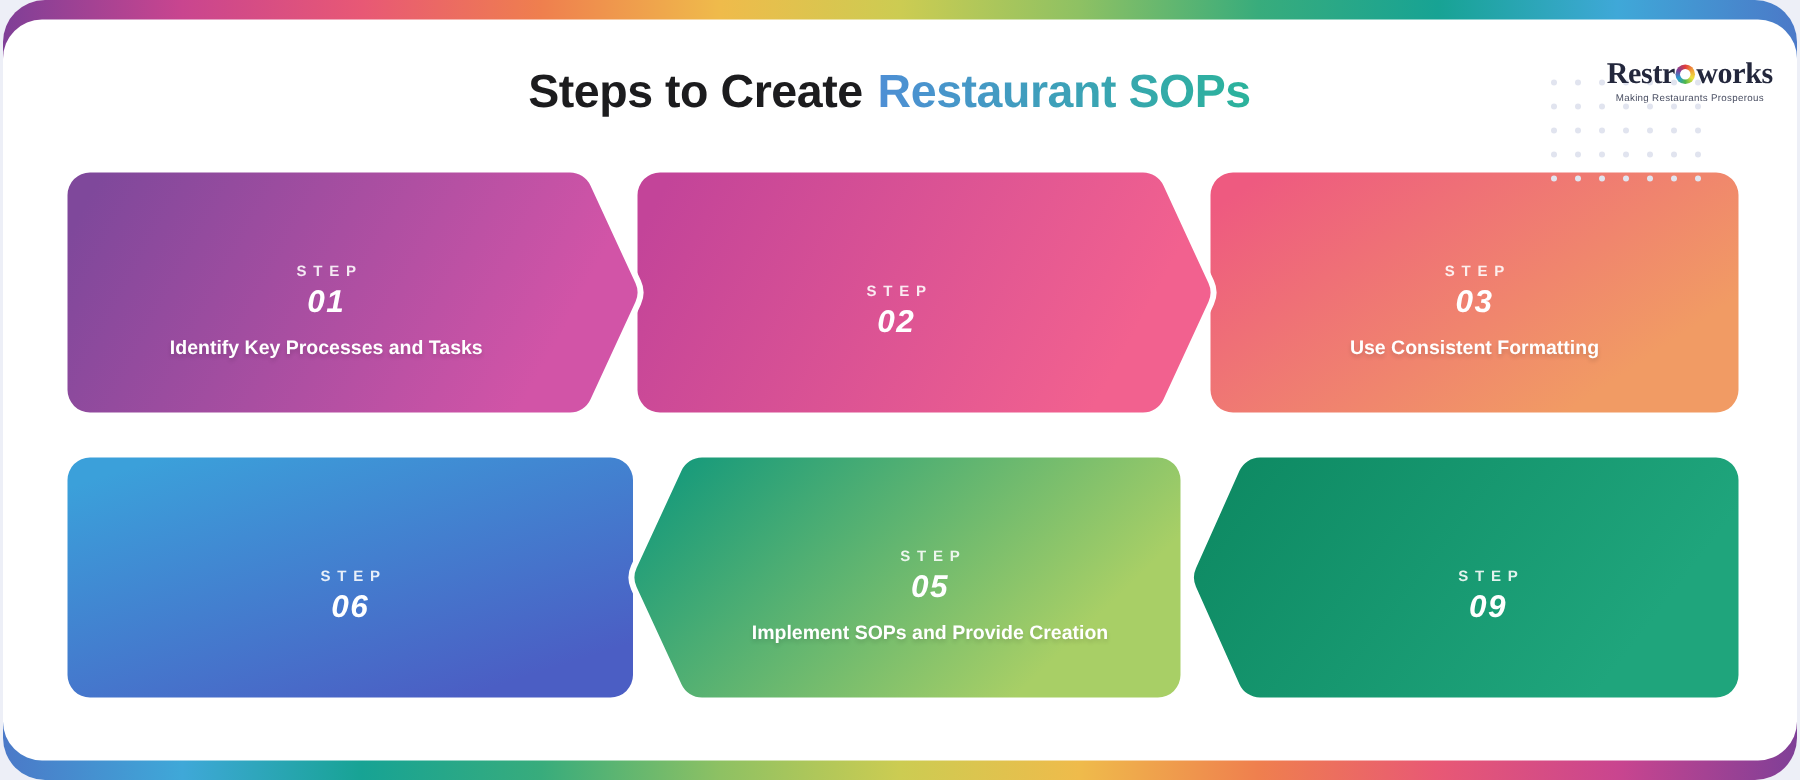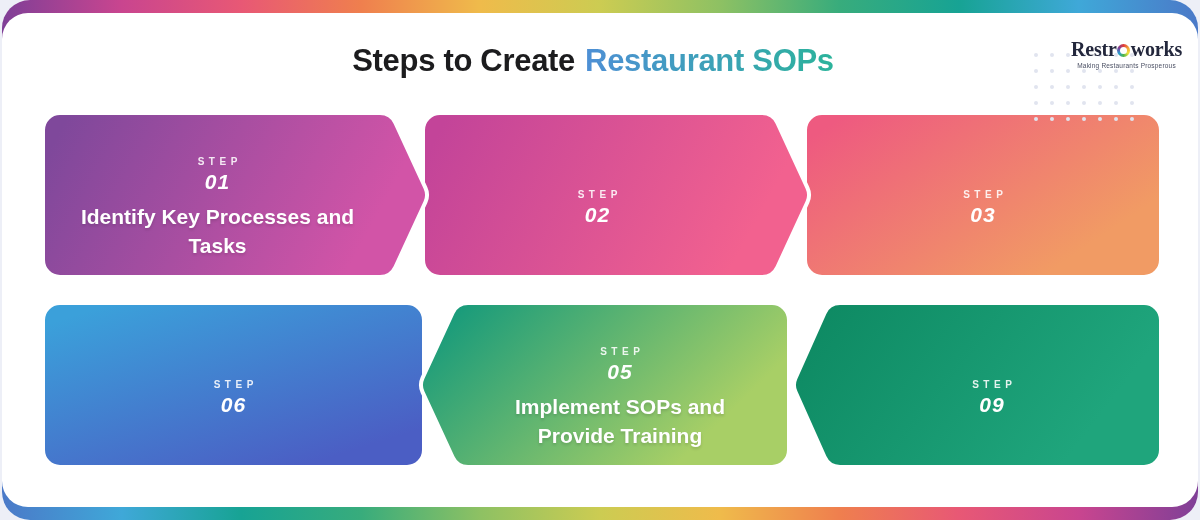--- a/index.html
+++ b/index.html
@@ -45,21 +45,21 @@
   .tagline{font-size:6.5px;color:#4a4f63;margin-top:1px;letter-spacing:0.2px;}
   
   .shapes{position:absolute;left:0;top:0;}
   .step-label{
     position:absolute;height:160px;display:flex;flex-direction:column;
     align-items:center;justify-content:center;text-align:center;color:#fff;z-index:3;
   }
   .step-kicker{font-size:10px;font-weight:700;letter-spacing:4.5px;opacity:.88;text-indent:4.5px;}
   .step-num{font-size:21px;font-weight:800;margin-top:3px;letter-spacing:1px;font-style:italic;}
   .step-title{
-    font-size:21px;font-weight:700;margin-top:9px;line-height:1.35;
+    font-size:13px;font-weight:700;margin-top:9px;line-height:1.35;
     text-shadow:0 2px 3px rgba(0,0,0,.14);
   }
 </style>
 </head>
 <body>
 
 <div class="frame">
   <div class="band band-top" id="bandTop" style="background: linear-gradient(90deg, rgb(127, 63, 151), rgb(201, 69, 143), rgb(232, 88, 117), rgb(239, 127, 78), rgb(239, 187, 75), rgb(204, 204, 82), rgb(142, 193, 99), rgb(56, 172, 124), rgb(23, 163, 148), rgb(63, 168, 216), rgb(75, 121, 200));"></div>
   <div class="band band-bottom" id="bandBottom" style="background: linear-gradient(90deg, rgb(75, 121, 200), rgb(63, 168, 216), rgb(23, 163, 148), rgb(56, 172, 124), rgb(142, 193, 99), rgb(204, 204, 82), rgb(239, 187, 75), rgb(239, 127, 78), rgb(232, 88, 117), rgb(201, 69, 143), rgb(127, 63, 151));"></div>
   <div class="card">
@@ -173,29 +173,30 @@
           <div class="step-num">01</div>
           <div class="step-title" style="max-width:320px">Identify Key Processes and Tasks</div>
         </div>
         <div class="step-label" style="left: 423px; top: 115px; width: 345px;">
           <div class="step-kicker">STEP</div>
           <div class="step-num">02</div>
         </div>
         <div class="step-label" style="left: 805px; top: 115px; width: 352px;">
           <div class="step-kicker">STEP</div>
           <div class="step-num">03</div>
+          <div class="step-title" style="max-width:340px">Use Consistent Formatting</div>
         </div>
         <div class="step-label" style="left: 823px; top: 305px; width: 334px;">
           <div class="step-kicker">STEP</div>
           <div class="step-num">09</div>
         </div>
         <div class="step-label" style="left: 451px; top: 305px; width: 334px;">
           <div class="step-kicker">STEP</div>
           <div class="step-num">05</div>
-          <div class="step-title" style="max-width:250px">Implement SOPs and Provide Training</div>
+          <div class="step-title" style="max-width:250px">Implement SOPs and Provide Creation</div>
         </div>
         <div class="step-label" style="left: 43px; top: 305px; width: 377px;">
           <div class="step-kicker">STEP</div>
           <div class="step-num">06</div>
         </div>
       </div>
 
   </div>
 </div>
 

